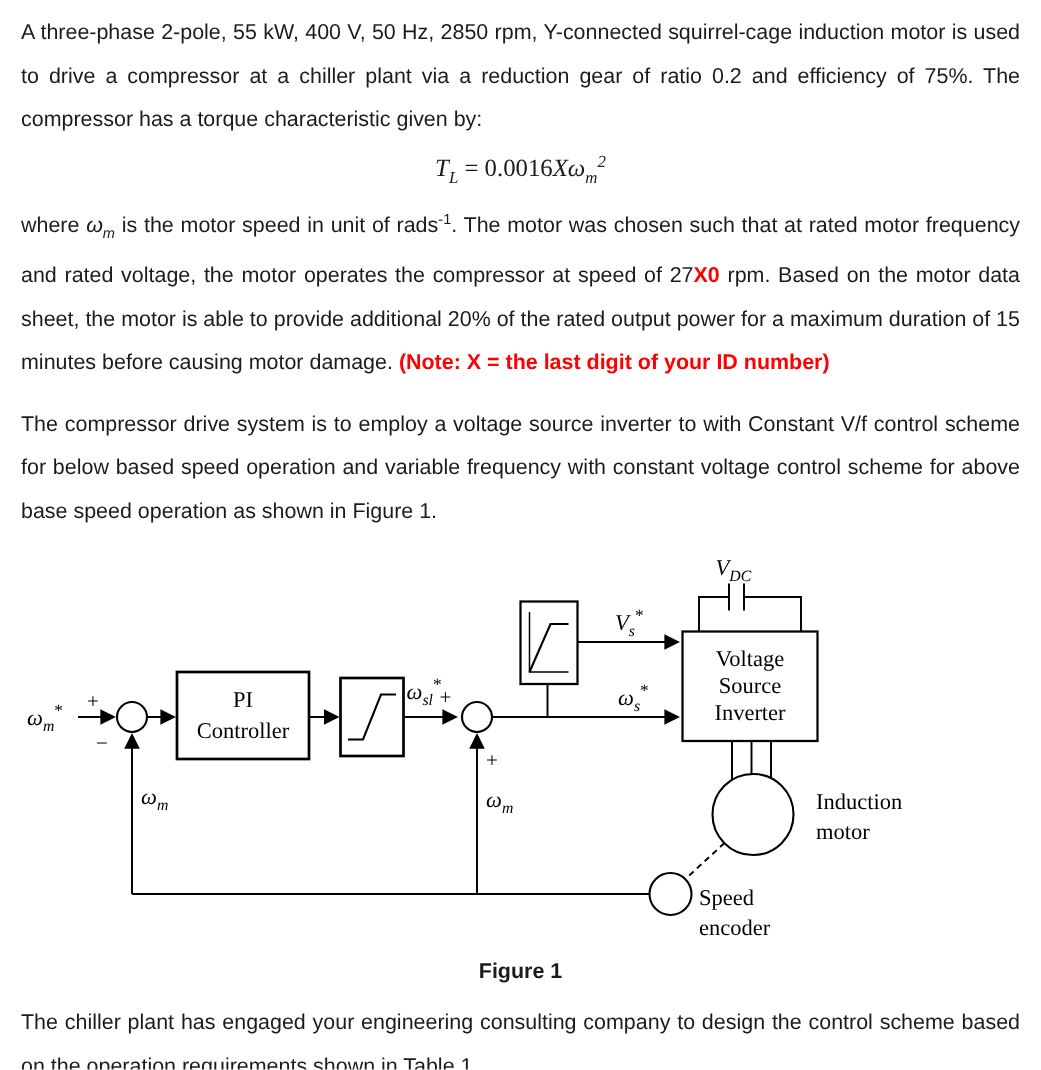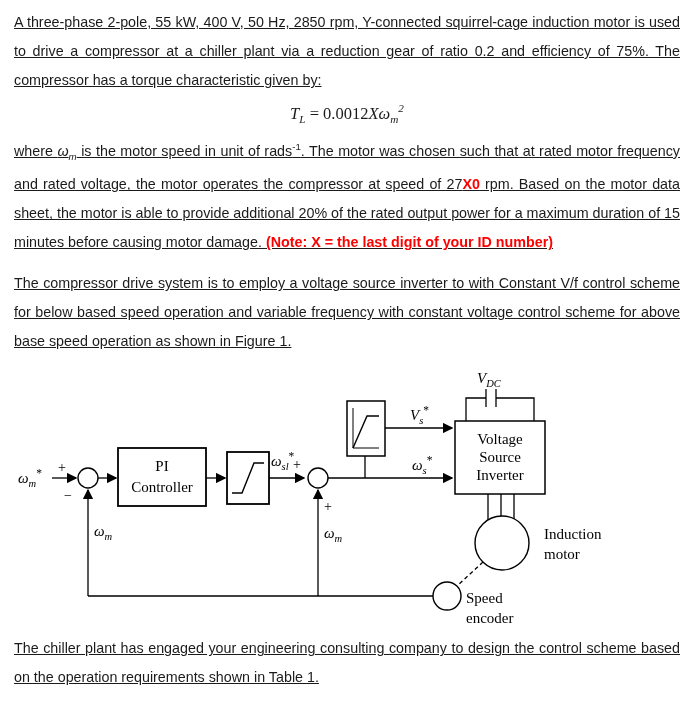--- a/index.html
+++ b/index.html
@@ -1,21 +1,21 @@
 <!DOCTYPE html>
 <html><head>
 <meta charset="utf-8">
 <style>
   html,body{margin:0;padding:0;}
   body{
     width:694px;height:713px;background:#ffffff;overflow:hidden;
     font-family:"Liberation Sans",sans-serif;color:#1b1b1b;
   }
   .page{padding:8px 14px 0 14px;}
-  p.body{font-size:14.3px;line-height:29px;text-align:justify;margin:0;text-decoration:underline;}
+  p.body{font-size:14.3px;line-height:29px;text-align:justify;margin:0;}
   p.mb{margin-bottom:12px;}
   .eq{
     font-family:"Liberation Serif",serif;font-size:16.5px;line-height:26px;
     text-align:center;margin:0;
   }
   .i{font-style:italic;}
   .sub{vertical-align:sub;font-size:0.68em;}
   .sup{vertical-align:super;font-size:0.68em;}
   .redbold{color:#ff0000;font-weight:700;margin-top:14px;}
   .caption{
@@ -36,21 +36,21 @@
   svg.diagram path.glyph{stroke:#000;stroke-width:1.4;fill:none;}
   svg.diagram path.axes{stroke:#000;stroke-width:1;fill:none;}
 </style>
 </head>
 <body>
 
 <div class="page">
 
   <p class="body"><span>A three-phase 2-pole, 55 kW, 400 V, 50 Hz, 2850 rpm, Y-connected squirrel-cage induction motor is used to drive a compressor at a chiller plant via a reduction gear of ratio 0.2 and efficiency of 75%. The compressor has a torque characteristic given by:</span></p>
 
-  <div class="eq"><span class="i">T</span><span class="i sub">L</span><span> = 0.0012</span><span class="i">X</span><span class="i">ω</span><span class="i sub">m</span><span class="i sup">2</span></div>
+  <div class="eq"><span class="i">T</span><span class="i sub">L</span><span> = 0.0016</span><span class="i">X</span><span class="i">ω</span><span class="i sub">m</span><span class="i sup">2</span></div>
 
   <p class="body mb"><span>where </span><span class="i">ω</span><span class="i sub">m</span><span> is the motor speed in unit of rads</span><span class="sup">-1</span><span>. The motor was chosen such that at rated motor frequency and rated voltage, the motor operates the compressor at speed of 27</span><span class="redbold">X0</span><span> rpm. Based on the motor data sheet, the motor is able to provide additional 20% of the rated output power for a maximum duration of 15 minutes before causing motor damage. </span><span class="redbold">(Note: X = the last digit of your ID number)</span></p>
 
   <p class="body"><span>The compressor drive system is to employ a voltage source inverter to with Constant V/f control scheme for below based speed operation and variable frequency with constant voltage control scheme for above base speed operation as shown in Figure 1.</span></p>
 
   <svg class="diagram" width="694" height="278" viewBox="0 0 694 278">
     <defs>
       <marker id="arr" markerWidth="8" markerHeight="8" refX="7" refY="4" orient="auto">
         <path d="M0,0 L8,4 L0,8 Z" fill="#000"></path>
       </marker>
@@ -122,16 +122,17 @@
     <text x="544" y="183">Induction</text>
     <text x="544" y="203">motor</text>
 
     <text x="466" y="247">Speed</text>
     <text x="466" y="267">encoder</text>
 
     <text x="94" y="180"><tspan class="it">ω</tspan><tspan class="it small" dy="4">m</tspan></text>
     <text x="324" y="182"><tspan class="it">ω</tspan><tspan class="it small" dy="4">m</tspan></text>
   </svg>
 
+  <div class="caption">Figure 1</div>
 
   <p class="body"><span>The chiller plant has engaged your engineering consulting company to design the control scheme based on the operation requirements shown in Table 1.</span></p>
 
 </div>
 
 </body></html>

